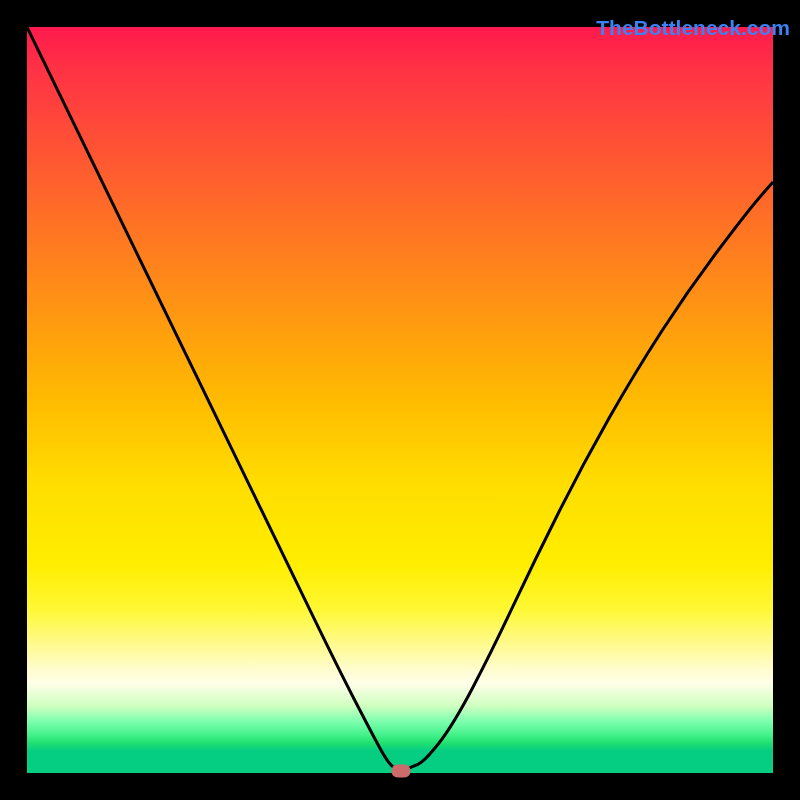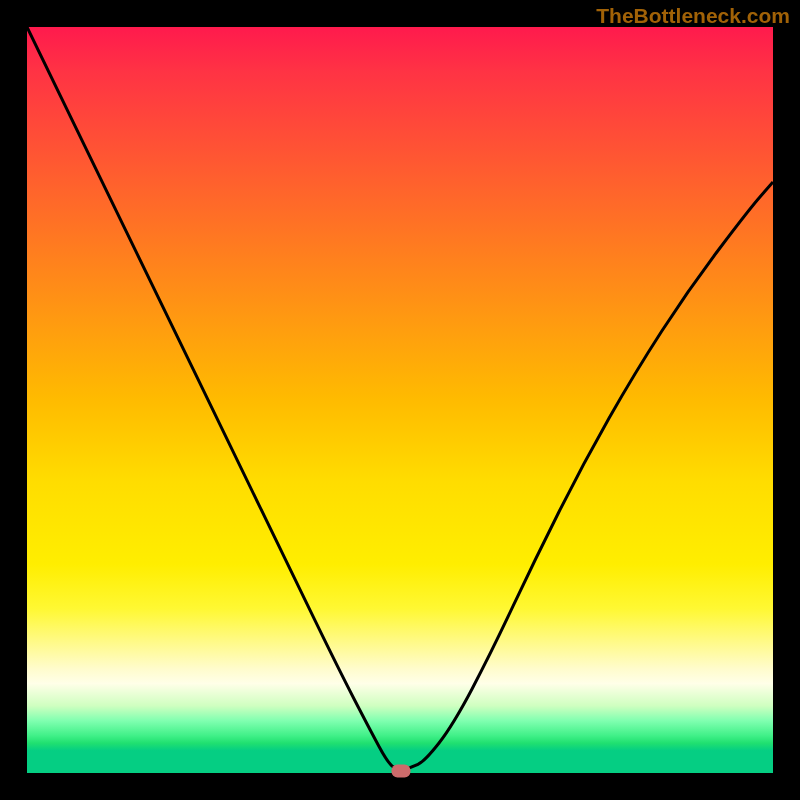--- a/index.html
+++ b/index.html
@@ -37,25 +37,25 @@
       #cfffc0 91%,
       #80ffb0 93%,
       #40f088 95%,
       #20e070 96%,
       #05ce83 97%,
       #05ce83 100%
     );
   }
   .watermark {
     position: absolute;
-    top: 4px;
+    top: 16px;
     right: 10px;
     font-size: 21px;
     font-weight: bold;
-    color: #a16207;
+    color: #3b82f6;
     font-family: Arial, sans-serif;
     z-index: 10;
   }
   svg.curve {
     position: absolute;
     left: 0;
     top: 0;
     width: 746px;
     height: 746px;
   }

